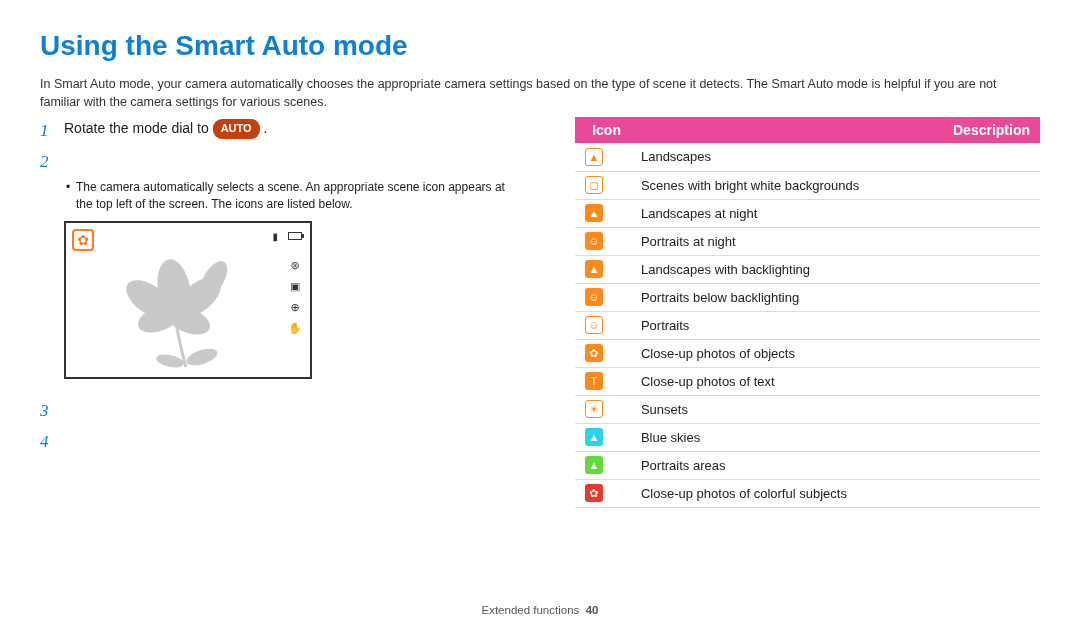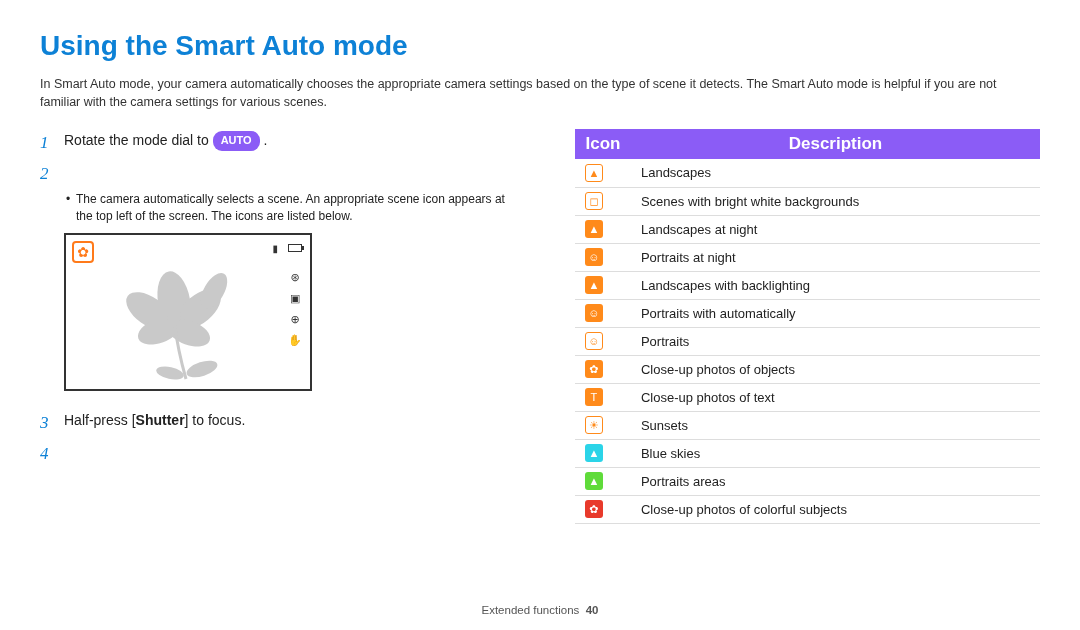--- a/index.html
+++ b/index.html
@@ -15,21 +15,21 @@
   h1 {
     color: #0d81d6;
     font-size: 28px;
     font-weight: 700;
     margin-bottom: 14px;
   }
   .intro {
     font-size: 12.5px;
     line-height: 1.4;
     color: #333;
-    margin-bottom: 18px;
+    margin-bottom: 6px;
   }
   .columns {
     display: flex;
     gap: 60px;
   }
   .col-left { width: 480px; }
   .col-right { width: 470px; }
   .step {
     display: flex;
     gap: 10px;
@@ -41,21 +41,21 @@
     color: #0d81d6;
     font-style: italic;
     font-size: 17px;
     font-weight: 400;
     font-family: Georgia, serif;
     width: 14px;
     flex-shrink: 0;
   }
   .auto-badge {
     display: inline-block;
-    background: #8b5cf6;
+    background: #c2410c;
     color: #fff;
     font-size: 11px;
     font-weight: 700;
     border-radius: 9px;
     padding: 1px 8px;
     vertical-align: 1px;
   }
   .substep {
     font-size: 12px;
     line-height: 1.4;
@@ -102,26 +102,26 @@
   }
   .flower {
     position:absolute; left:48px; top:26px; width:150px; height:120px;
   }
   table {
     border-collapse: collapse;
     width: 100%;
     font-size: 13px;
   }
   thead th {
-    background: #8b5cf6;
+    background: #ec4899;
     color: #fff;
     font-weight: 700;
-    text-align: center;
+    text-align: right;
     padding: 5px 10px;
-    font-size: 17px;
+    font-size: 14px;
   }
   thead th:first-child { width: 56px; }
   tbody td {
     border-bottom: 1px solid #ddd;
     padding: 4px 10px;
     vertical-align: middle;
     height: 28px;
   }
   .ticon {
     width: 18px; height: 18px; border-radius: 3px;
@@ -183,23 +183,20 @@
           <circle cx="60" cy="55" r="7"></circle>
           <path d="M60 60 Q64 90 72 118" stroke="#c9c9c9" stroke-width="3" fill="none"></path>
           <ellipse cx="88" cy="108" rx="16" ry="7" transform="rotate(-18 88 108)"></ellipse>
           <ellipse cx="56" cy="112" rx="14" ry="6" transform="rotate(12 56 112)"></ellipse>
         </g>
       </svg>
     </div>
 
     <div class="step">
       <div class="step-num">3</div>
-      <div>
-        <span>Half-press [</span><b>Shutter</b><span>] to focus.</span>
-      </div>
     </div>
 
     <div class="step">
       <div class="step-num">4</div>
     </div>
 
   </div>
 
   <div class="col-right">
     <table>
@@ -225,21 +222,21 @@
           <tr>
             <td><span class="ticon o-solid">☺</span></td>
             <td>Portraits at night</td>
           </tr>
           <tr>
             <td><span class="ticon o-solid">▲</span></td>
             <td>Landscapes with backlighting</td>
           </tr>
           <tr>
             <td><span class="ticon o-solid">☺</span></td>
-            <td>Portraits with automatically</td>
+            <td>Portraits below backlighting</td>
           </tr>
           <tr>
             <td><span class="ticon o-outline">☺</span></td>
             <td>Portraits</td>
           </tr>
           <tr>
             <td><span class="ticon o-solid">✿</span></td>
             <td>Close-up photos of objects</td>
           </tr>
           <tr>

